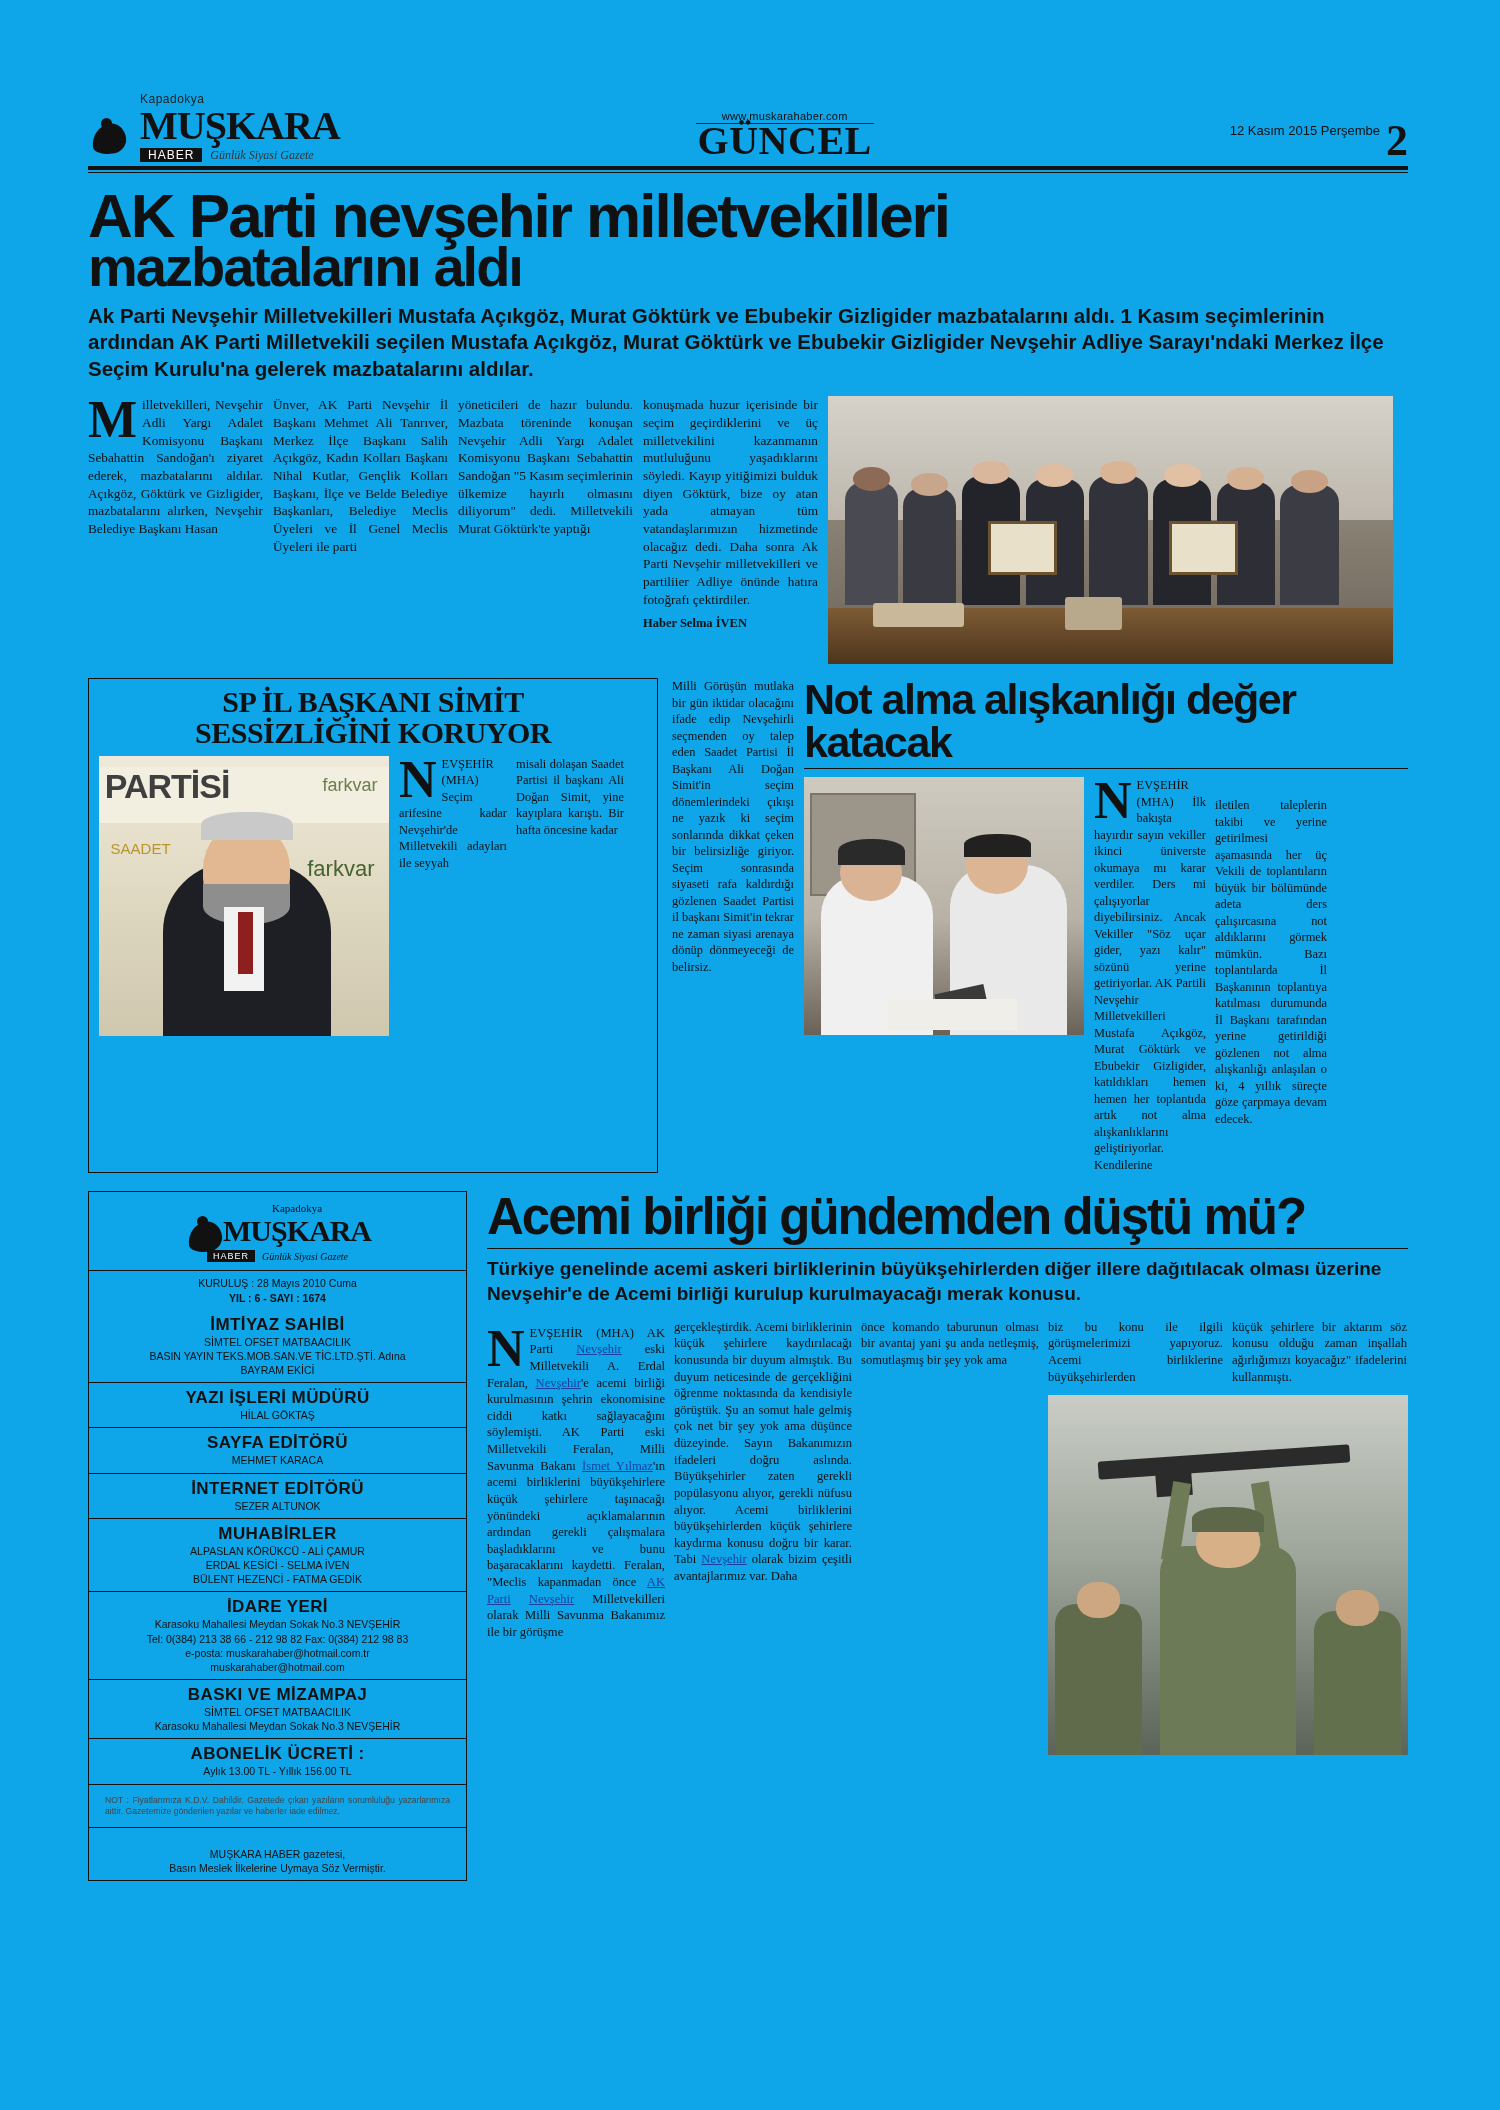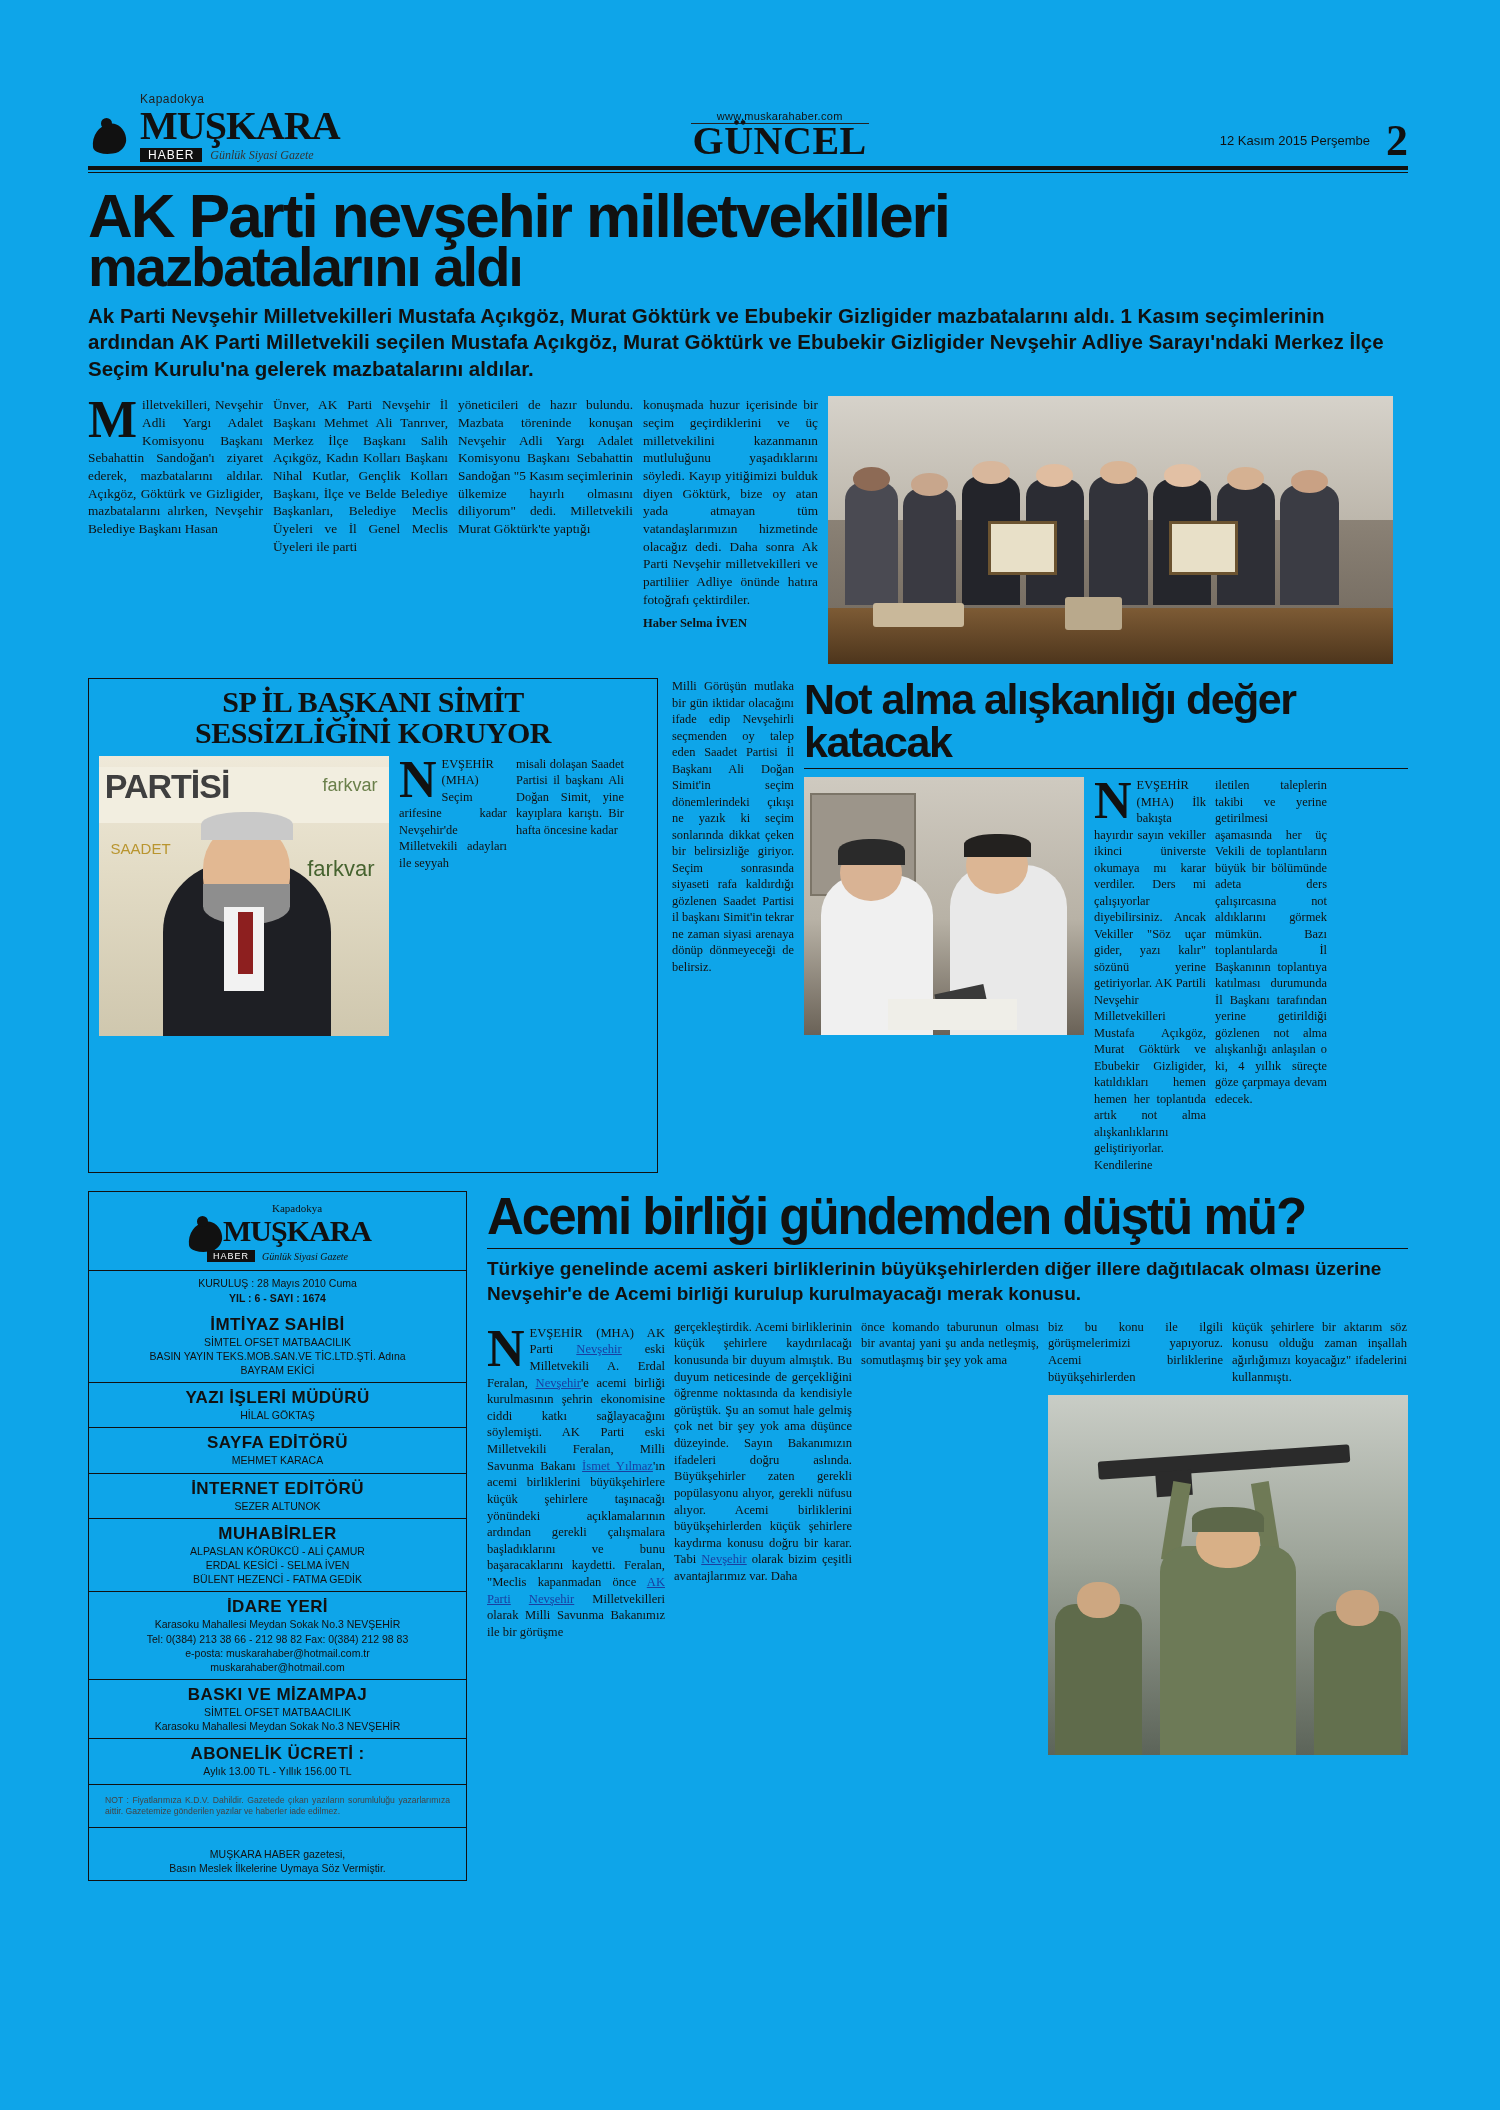--- a/index.html
+++ b/index.html
@@ -37,21 +37,21 @@
   .logo-kap { font-size:12px; letter-spacing:.5px; font-family:"Liberation Sans",sans-serif; color:#222; margin-bottom:1px;}
   .logo-main { font-size:40px; font-weight:bold; letter-spacing:-1px; font-family:"Liberation Serif", serif; }
   .logo-sub { display:flex; align-items:center; gap:8px; margin-top:2px; }
   .logo-haber { background:#111; color:#fff; font-size:12px; font-family:"Liberation Sans",sans-serif; padding:1px 8px; letter-spacing:1px;}
   .logo-slogan { font-style:italic; font-size:12px; color:#333; }
 
   .center-head { text-align:center; flex:1; margin-bottom:2px;}
   .center-url { font-size:11px; font-family:"Liberation Sans",sans-serif; letter-spacing:.3px; border-bottom:1px solid #222; display:inline-block; padding:0 26px 1px; }
   .center-title { font-size:40px; font-weight:bold; letter-spacing:.5px; line-height:.95; margin-top:-2px;}
 
-  .date-block { display:flex; align-items:center; gap:16px; padding-bottom:4px;}
+  .date-block { display:flex; align-items:flex-start; gap:6px; padding-bottom:4px;}
   .date-text { font-size:13px; font-family:"Liberation Sans",sans-serif; }
   .page-no { font-size:44px; font-weight:bold; line-height:.8; }
 
   .rule-thick { border-top:4px solid #111; margin-top:4px; }
   .rule-thin { border-top:1px solid #111; margin-top:2px; }
 
   
   .headline { font-family:"Liberation Sans", sans-serif; font-weight:bold; letter-spacing:-2px; color:#111; }
   .headline .l1 { font-size:62px; line-height:1.0; }
   .headline .l2 { font-size:56px; line-height:.92; margin-top:-6px;}
@@ -251,21 +251,21 @@
               <div style="position:absolute;left:52%;bottom:0;width:42%;height:66%;background:#e9e9e9;border-radius:42px 42px 0 0;"></div>
               <div style="position:absolute;left:58%;bottom:55%;width:22%;height:22%;background:#dcb694;border-radius:50%;"></div>
               <div style="position:absolute;left:57%;bottom:69%;width:24%;height:9%;background:#23211f;border-radius:46% 46% 0 0;"></div>
               <div style="position:absolute;left:47%;bottom:10%;width:18%;height:8%;background:#3a3a3a;transform:rotate(-12deg);"></div>
               <div style="position:absolute;left:30%;bottom:2%;width:46%;height:12%;background:#efeee8;"></div>
             </div>
             <div style="display:flex;gap:9px;flex:1;">
               <div class="col" style="width:112px;font-size:12.4px;">
                 <p class="dropcap">NEVŞEHİR (MHA) İlk bakışta hayırdır sayın vekiller ikinci üniverste okumaya mı karar verdiler. Ders mi çalışıyorlar diyebilirsiniz. Ancak Vekiller "Söz uçar gider, yazı kalır" sözünü yerine getiriyorlar. AK Partili Nevşehir Milletvekilleri Mustafa Açıkgöz, Murat Göktürk ve Ebubekir Gizligider, katıldıkları hemen hemen her toplantıda artık not alma alışkanlıklarını geliştiriyorlar. Kendilerine</p>
               </div>
-              <div class="col" style="width:112px;font-size:12.4px;">
+              <div class="col" style="width:112px;font-size:12.4px;margin-top:20px;">
                 <p>iletilen taleplerin takibi ve yerine getirilmesi aşamasında her üç Vekili de toplantıların büyük bir bölümünde adeta ders çalışırcasına not aldıklarını görmek mümkün. Bazı toplantılarda İl Başkanının toplantıya katılması durumunda İl Başkanı tarafından yerine getirildiği gözlenen not alma alışkanlığı anlaşılan o ki, 4 yıllık süreçte göze çarpmaya devam edecek.</p>
               </div>
             </div>
           </div>
         </div>
       </div>
     </div>
   </div>
 
   <div style="display:flex; gap:20px; margin-top:18px;">

